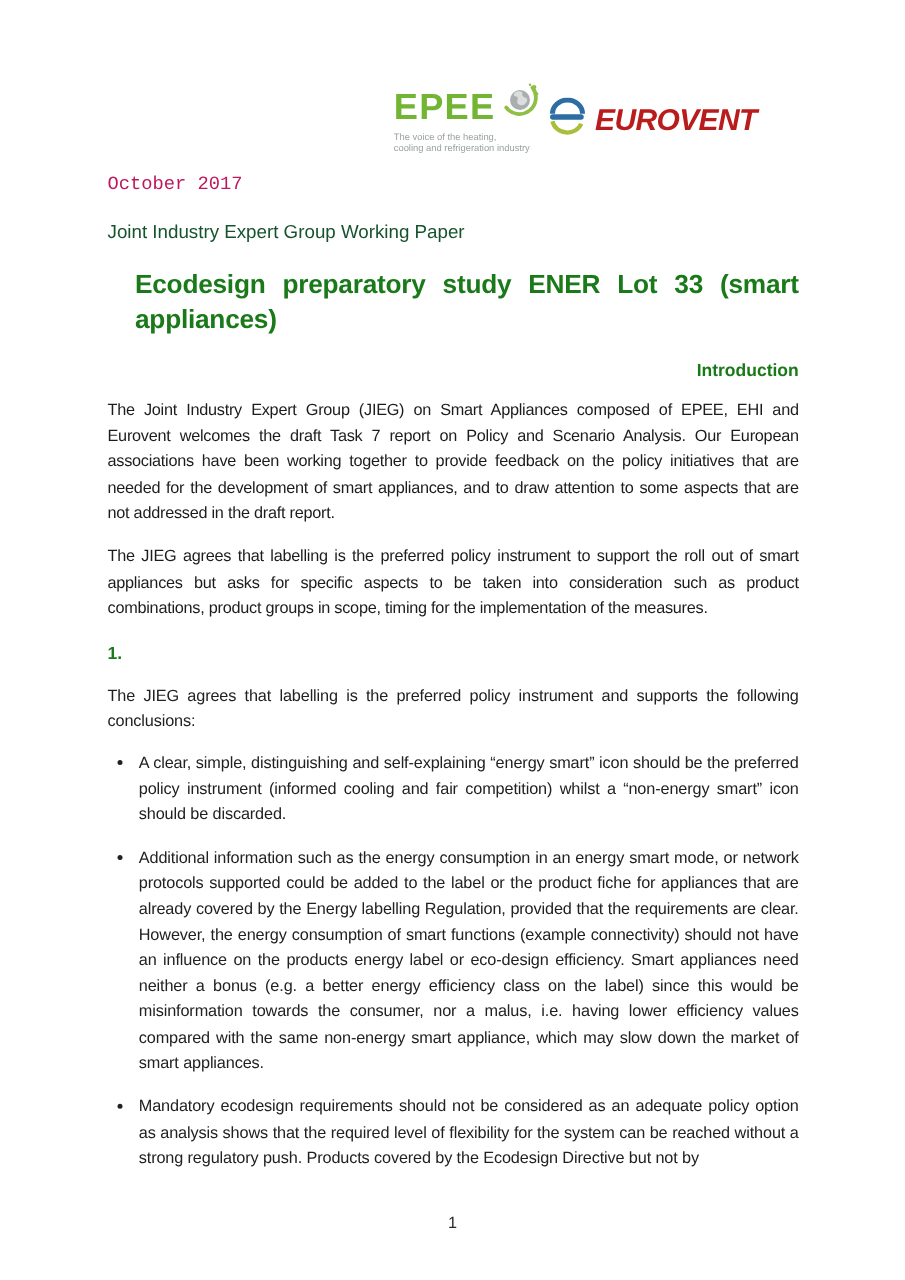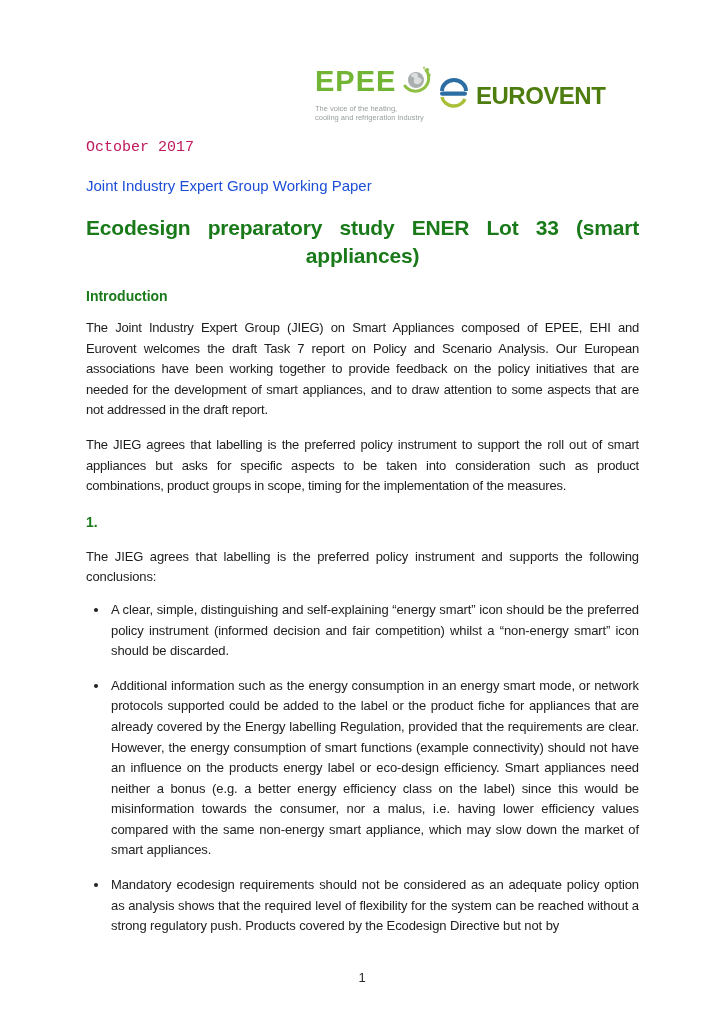--- a/index.html
+++ b/index.html
@@ -19,46 +19,47 @@
   .logo-ehi { position:absolute; left:8px; top:2px; width:95px; text-align:center; }
   .ehi-word {
     font-family:"DejaVu Serif", serif;
     font-size:44px; line-height:40px; font-weight:400;
     letter-spacing:-1px;
   }
   .ehi-sub1 { font-size:5px; line-height:6px; margin-top:2px; }
   .ehi-sub2 { font-size:7px; line-height:8px; font-weight:bold; }
 
   .logo-epee { position:absolute; left:110px; top:6px; width:115px; }
-  .epee-top { display:flex; align-items:flex-start; gap:6px; }
+  .epee-top { display:flex; align-items:flex-end; gap:6px; }
   .epee-word { font-size:29px; line-height:30px; font-weight:bold; letter-spacing:1px; }
   .epee-tagline { font-size:7.5px; line-height:9px; margin-top:4px; }
 
   .logo-eurovent { position:absolute; left:232px; top:18px; display:flex; align-items:center; gap:5px; }
   .eurovent-word { font-size:24px; font-weight:bold; letter-spacing:-0.5px; }
 
   
   .content {
     position:absolute; left:86px; top:139px; width:553px;
   }
   .doc-date, .doc-subtitle {
     font-size:15px; line-height:17px;
   }
   .doc-subtitle { margin-top:21px; }
   .doc-title {
     margin-top:20px;
     font-size:21px; line-height:28px; font-weight:bold;
     letter-spacing:-0.2px;
+    margin-left:22px;
   }
   .doc-title .t-line1 { display:block; text-align:justify; text-align-last:justify; }
-  .doc-title .t-line2 { display:block;text-align:center; }
+  .doc-title .t-line2 { display:block; }
 
   .h-intro {
     margin-top:18px;
-    font-size:14px; line-height:16px; font-weight:bold;
+    font-size:14px; line-height:16px; font-weight:bold;text-align:right;
   }
   .para {
     margin-top:14px;
     font-size:13px; line-height:20.6px;
     letter-spacing:-0.1px;
     text-align:justify;
   }
   .para.bold { font-weight:normal; letter-spacing:-0.2px; color:#1c1c1c; }
 
   .h-section {
@@ -112,51 +113,51 @@
     </div>
 
     <div class="logo-eurovent">
       <span>
         <svg width="34" height="32" viewBox="0 0 34 32">
           <path d="M5 13 A 12 11 0 0 1 29 13" fill="none" stroke="#2c6ea4" stroke-width="4"></path>
           <path d="M5 19 A 12 11 0 0 0 28 21" fill="none" stroke="#aabe39" stroke-width="3.4"></path>
           <rect x="3" y="13.4" width="27" height="4.4" rx="2.2" fill="#2c6ea4"></rect>
         </svg>
       </span>
-      <span class="eurovent-word" style="color:#4d7c0f;">EUROVENT</span>
+      <span class="eurovent-word" style="color:#b91c1c;font-style:italic;">EUROVENT</span>
     </div>
 
   </div>
 
   <div class="content">
 
     <div class="doc-date" style="color:#be185d;font-family:Liberation Mono, monospace;">October 2017</div>
 
-    <div class="doc-subtitle" style="color:#1d4ed8;">Joint Industry Expert Group Working Paper</div>
+    <div class="doc-subtitle" style="color:#14532d;">Joint Industry Expert Group Working Paper</div>
 
     <div class="doc-title" style="color:#1a7a1a;">
       <span class="t-line1">Ecodesign preparatory study ENER Lot 33 (smart</span>
       <span class="t-line2">appliances)</span>
     </div>
 
     <div class="h-intro" style="color:#1a7a1a;">Introduction</div>
 
     <p class="para bold">The Joint Industry Expert Group (JIEG) on Smart Appliances composed of EPEE, EHI and Eurovent welcomes the draft Task 7 report on Policy and Scenario Analysis. Our European associations have been working together to provide feedback on the policy initiatives that are needed for the development of smart appliances, and to draw attention to some aspects that are not addressed in the draft report.</p>
 
     <p class="para bold">The JIEG agrees that labelling is the preferred policy instrument to support the roll out of smart appliances but asks for specific aspects to be taken into consideration such as product combinations, product groups in scope, timing for the implementation of the measures.</p>
 
 
     <div class="h-section" style="color:#1a7a1a;">
       <span class="num">1.</span>
     </div>
 
     <p class="para" style="margin-top:16px;">The JIEG agrees that labelling is the preferred policy instrument and supports the following conclusions:</p>
 
     <ul class="bullets">
-      <li>A clear, simple, distinguishing and self-explaining “energy smart” icon should be the preferred policy instrument (informed decision and fair competition) whilst a “non-energy smart” icon should be discarded.</li>
+      <li>A clear, simple, distinguishing and self-explaining “energy smart” icon should be the preferred policy instrument (informed cooling and fair competition) whilst a “non-energy smart” icon should be discarded.</li>
       <li>Additional information such as the energy consumption in an energy smart mode, or network protocols supported could be added to the label or the product fiche for appliances that are already covered by the Energy labelling Regulation, provided that the requirements are clear. However, the energy consumption of smart functions (example connectivity) should not have an influence on the products energy label or eco-design efficiency. Smart appliances need neither a bonus (e.g. a better energy efficiency class on the label) since this would be misinformation towards the consumer, nor a malus, i.e. having lower efficiency values compared with the same non-energy smart appliance, which may slow down the market of smart appliances.</li>
       <li>Mandatory ecodesign requirements should not be considered as an adequate policy option as analysis shows that the required level of flexibility for the system can be reached without a strong regulatory push. Products covered by the Ecodesign Directive but not by</li>
     </ul>
 
   </div>
 
   <div class="page-number">1</div>
 
 </div>
 

